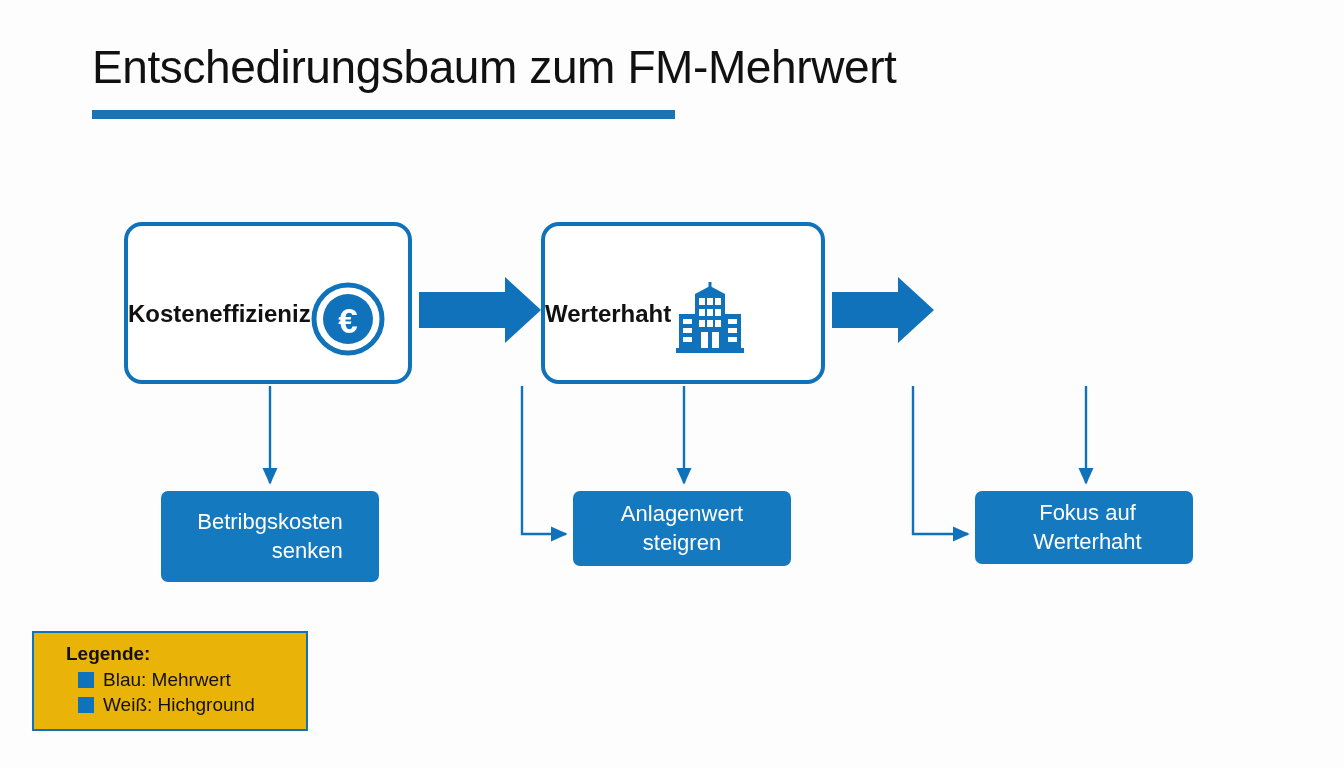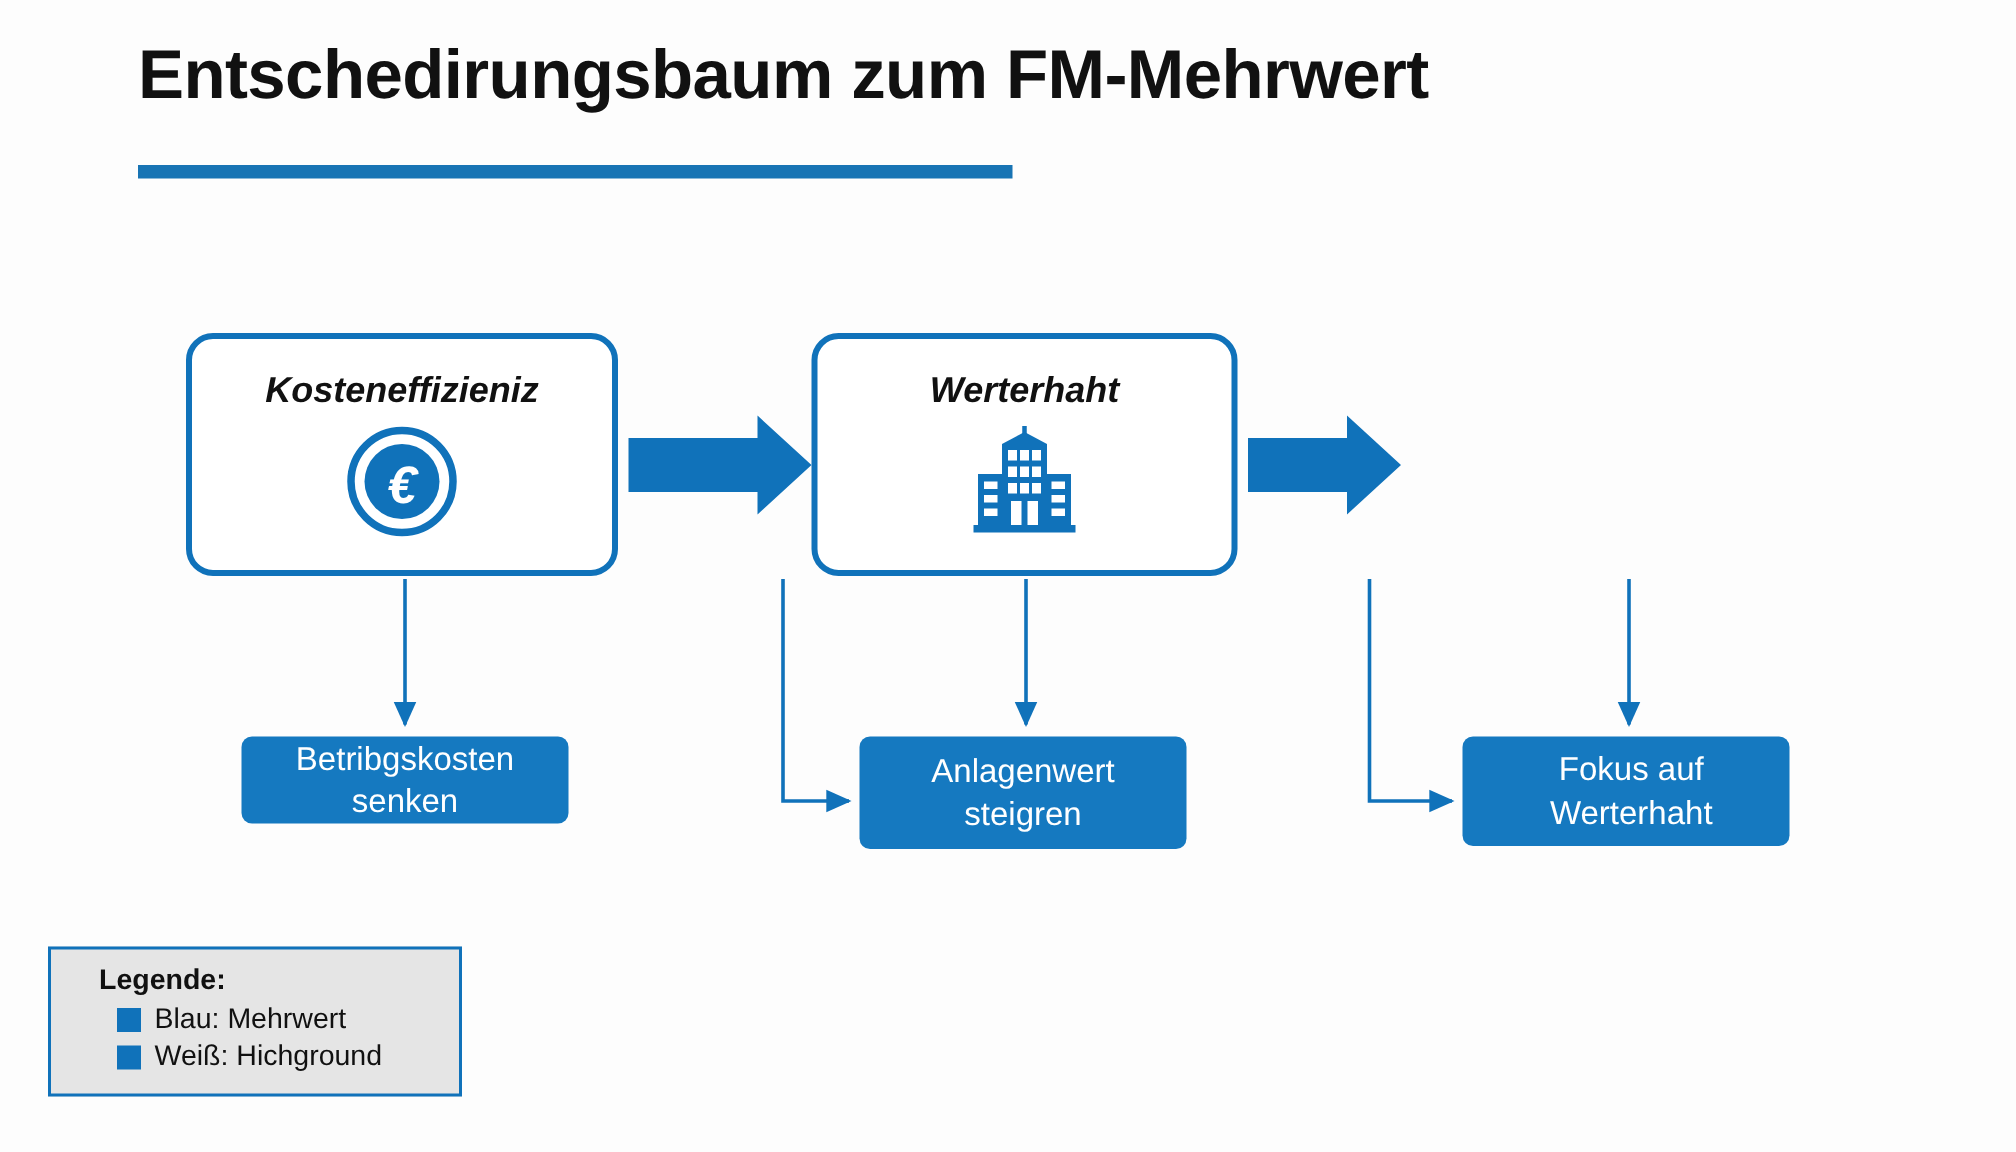--- a/index.html
+++ b/index.html
@@ -19,23 +19,23 @@
     position: relative;
     width: 1344px;
     height: 768px;
     background: #fdfdfd;
   }
 
   
   .title {
     position: absolute;
     left: 92px;
-    top: 25px;
+    top: 43px;
     font-size: 46px;
-    font-weight: bold;
+    font-weight: normal;
     color: #111111;
     letter-spacing: -0.4px;
     white-space: nowrap;
     line-height: 1.05;
   }
   .title-rule {
     position: absolute;
     left: 92px;
     top: 110px;
     width: 583px;
@@ -54,25 +54,24 @@
   }
 
   
   .stage-box {
     position: absolute;
     box-sizing: border-box;
     background: #ffffff;
     border: 4px solid #1072ba;
     border-radius: 18px;
     display: flex;
-    flex-direction: column;
+    flex-direction: row;
     align-items: center;
     justify-content: flex-start;
     padding-top: 22px;
-    font-style: italic;
   }
   .stage-box .stage-label {
     font-size: 24px;
     font-weight: bold;
     color: #111111;
     text-align: center;
     line-height: 1.1;
     white-space: nowrap;
   }
   .stage-box .stage-icon {
@@ -93,33 +92,33 @@
     border-radius: 7px;
     display: flex;
     align-items: center;
     justify-content: center;
     text-align: center;
     color: #ffffff;
     font-size: 22px;
     line-height: 1.28;
     padding: 6px 10px;
   }
-  #out-betribgskosten { left: 161px; top: 491px; width: 218px; height: 58px; }
+  #out-betribgskosten { left: 161px; top: 491px; width: 218px; height: 91px; text-align: right; }
   #out-anlagenwert    { left: 573px; top: 491px; width: 218px; height: 75px; }
   #out-fokus          { left: 975px; top: 491px; width: 218px; height: 73px; padding-left: 17px; }
 
   
   #legend {
     position: absolute;
     left: 32px;
     top: 631px;
     width: 276px;
     height: 100px;
     box-sizing: border-box;
-    background: #e5e5e5;
+    background: #eab308;
     border: 2px solid #1072ba;
     padding: 10px 0 0 28px;
   }
   #legend .legend-title {
     font-size: 19px;
     font-weight: bold;
     color: #111111;
     margin: 0 0 3px 4px;
     line-height: 1.2;
   }

